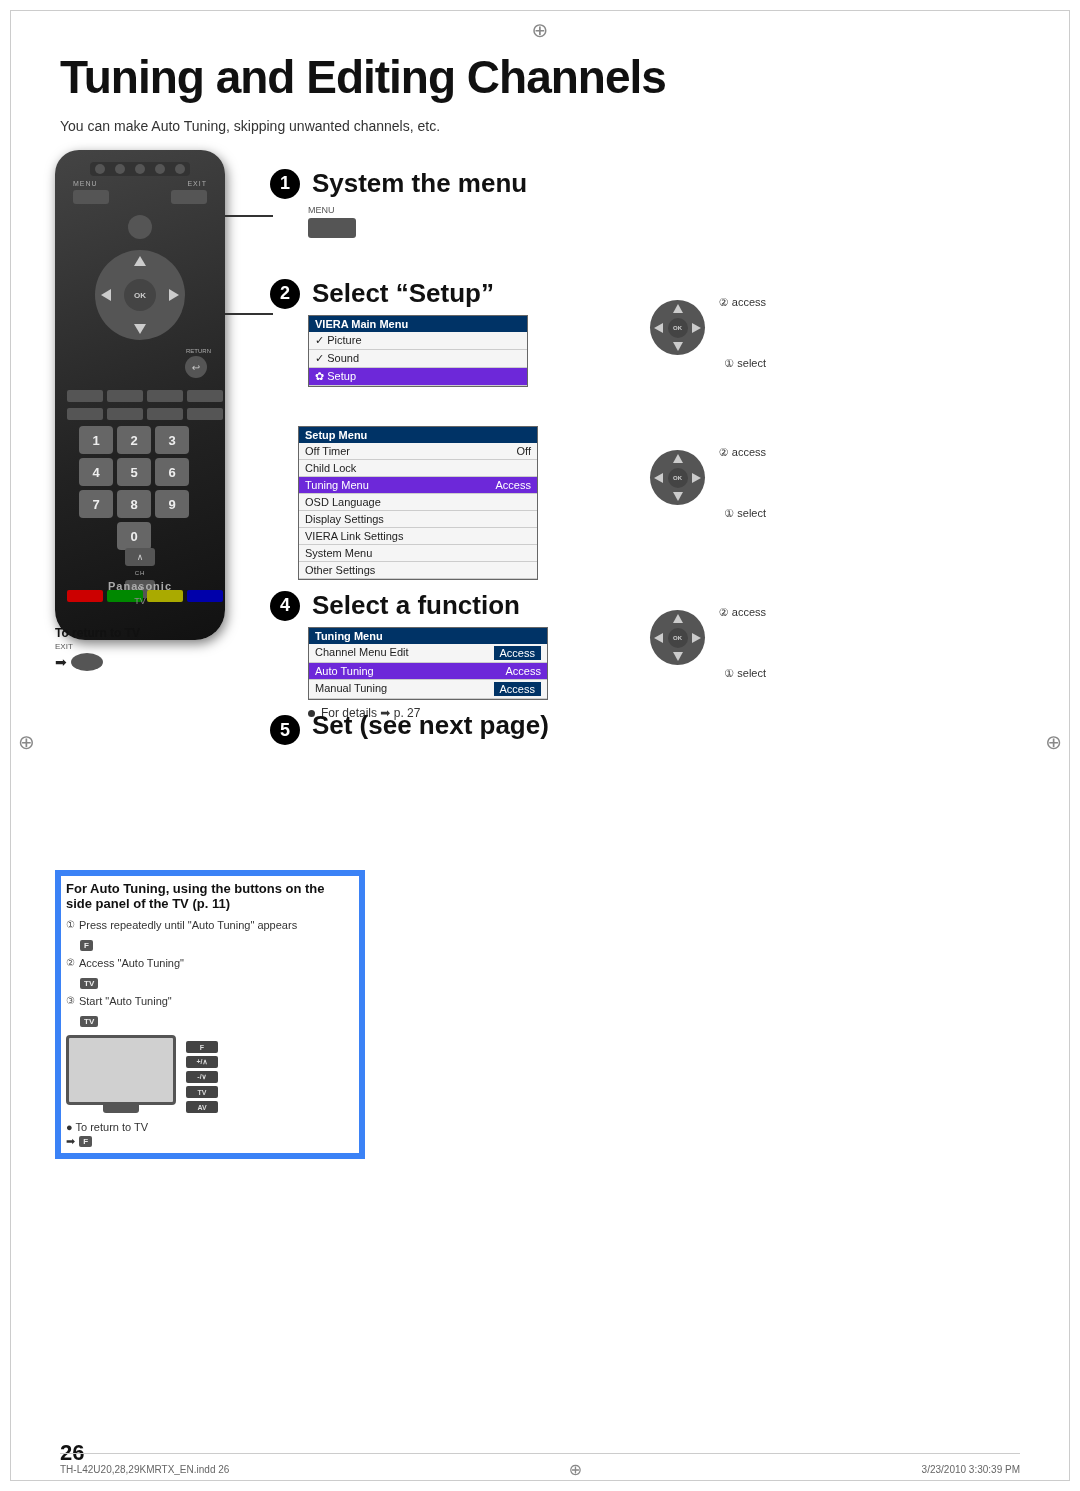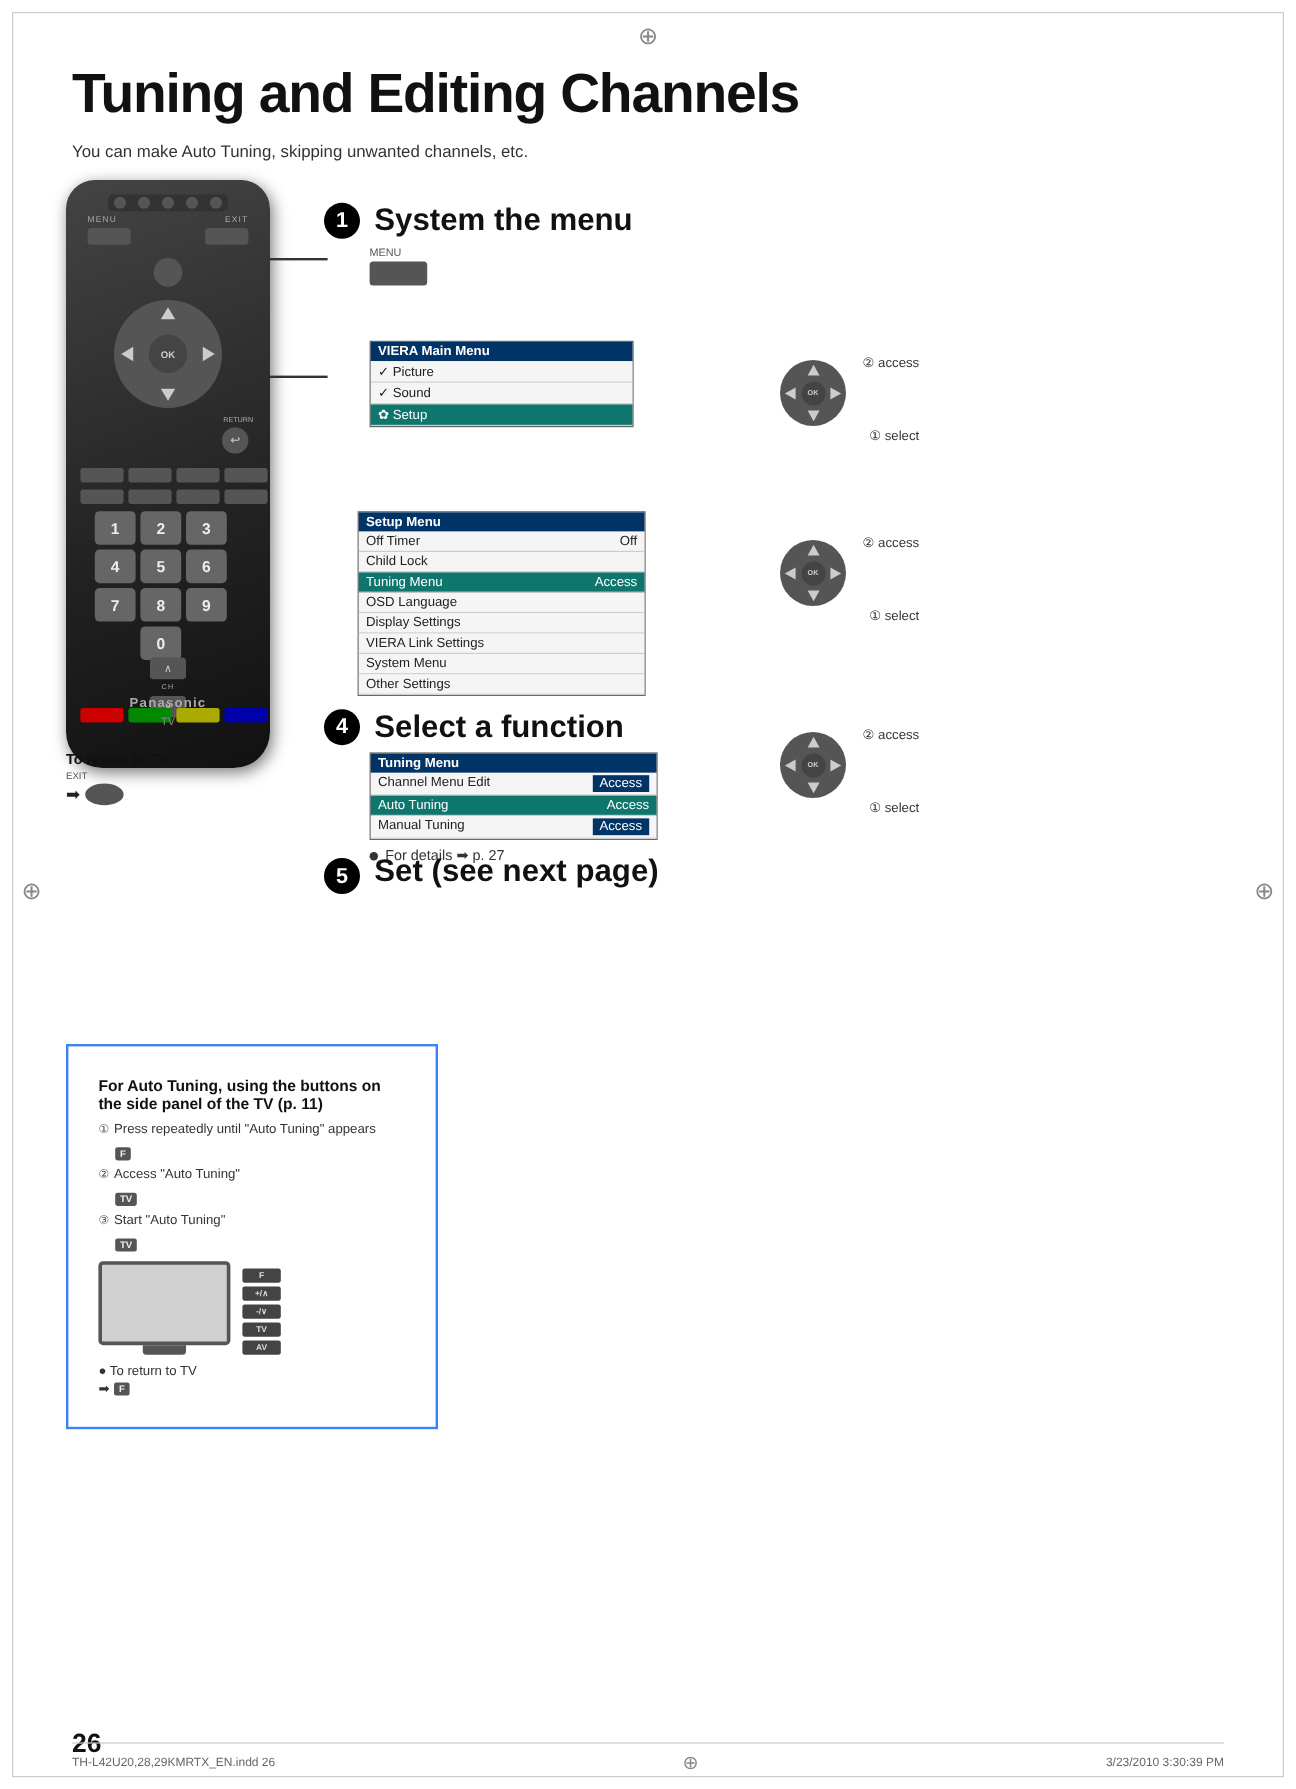--- a/index.html
+++ b/index.html
@@ -274,21 +274,21 @@
       font-size: 11px;
       font-weight: bold;
     }
     .menu-row {
       padding: 2px 6px;
       display: flex; justify-content: space-between;
       border-bottom: 1px solid #ccc;
       background: #f5f5f5;
     }
     .menu-row.selected {
-      background: #0f766e;
+      background: #6d28d9;
       color: #fff;
     }
 
     
     .return-section {
       position: absolute;
       top: 626px; left: 55px;
     }
     .return-title {
       font-size: 12px; font-weight: bold; color: #111;
@@ -309,22 +309,22 @@
       background: #333;
       border-radius: 50%;
       flex-shrink: 0;
     }
 
     
     .info-box {
       position: absolute;
       top: 870px; left: 55px;
       width: 310px;
-      border: 2px solid #3b82f6;
-      padding: 25px;
+      border: 6px solid #3b82f6;
+      padding: 5px;
       background: #fff;
     }
     .info-box-title {
       font-size: 13px; font-weight: bold; color: #111;
       margin-bottom: 8px;
     }
     .info-step {
       font-size: 11px; color: #333;
       margin-bottom: 4px;
       display: flex; align-items: flex-start; gap: 4px;
@@ -456,20 +456,24 @@
   </div>
   <div style="margin-top:6px; margin-left:38px;">
     <div style="font-size:9px; color:#555; margin-bottom:3px;">MENU</div>
     <div style="width:48px; height:20px; background:#555; border-radius:3px;"></div>
   </div>
 </div>
 
 <div class="horiz-line" style="top:215px; left:225px; width:48px;"></div>
 
 <div class="step-section" style="top:278px; left:270px;">
+  <div>
+    <span class="step-number">2</span>
+    <span class="step-title">Select “Setup”</span>
+  </div>
 
   <div class="menu-box" style="width:220px;">
     <div class="menu-header">VIERA Main Menu</div>
     <div class="menu-row">
       <span>✓ Picture</span>
     </div>
     <div class="menu-row">
       <span>✓ Sound</span>
     </div>
     <div class="menu-row selected">

